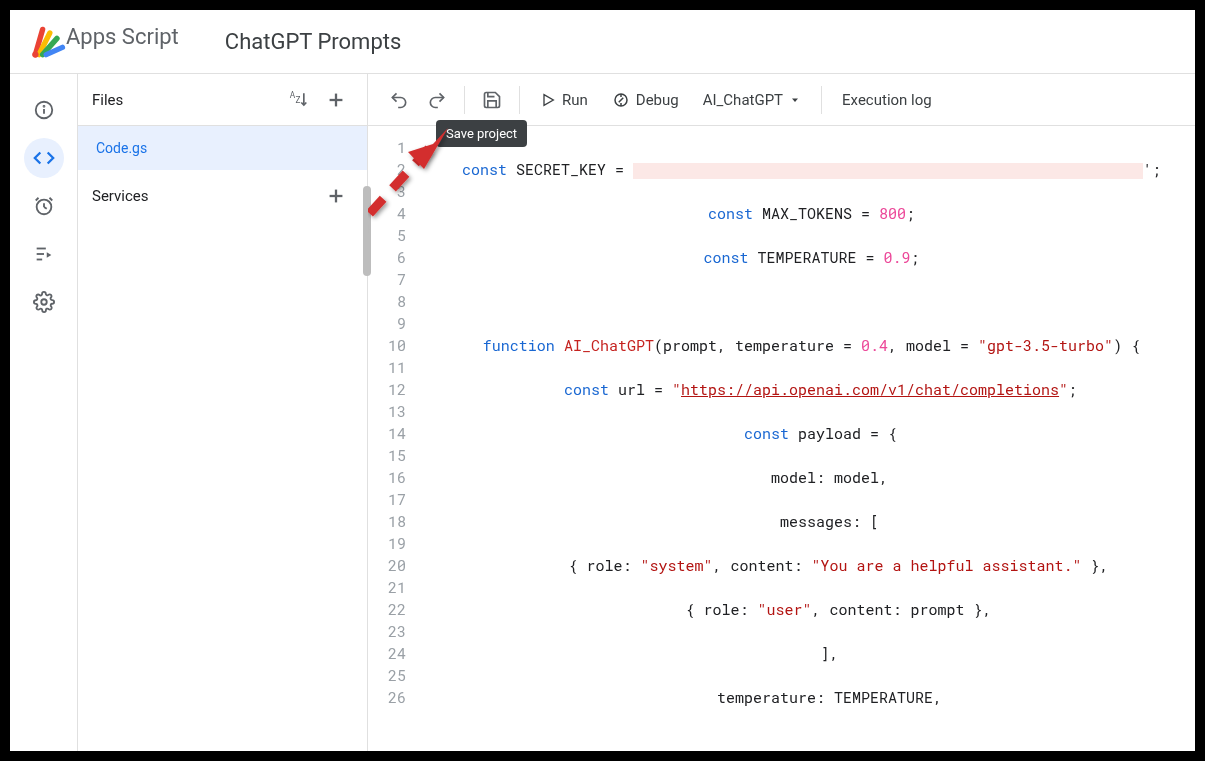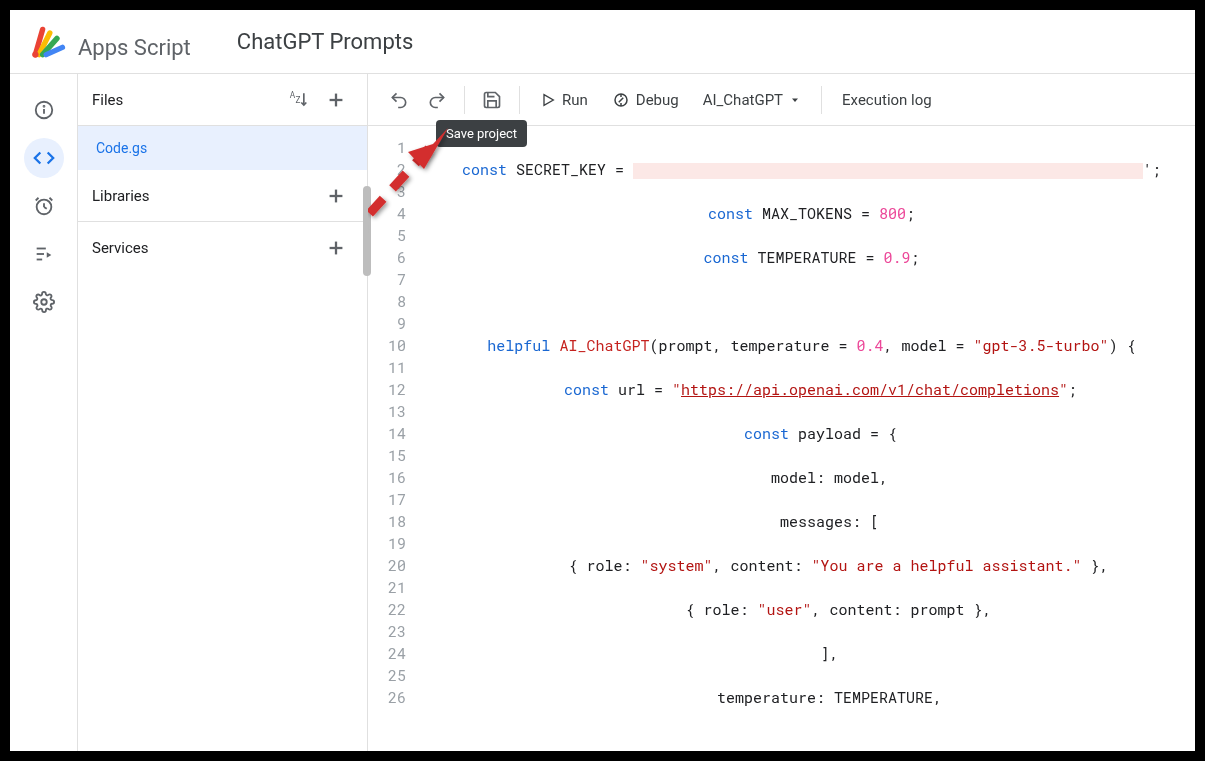--- a/index.html
+++ b/index.html
@@ -19,22 +19,21 @@
   .header {
     display: flex;
     align-items: center;
     height: 64px;
     padding: 0 20px;
     border-bottom: 1px solid #e0e0e0;
     gap: 16px;
   }
   .logo {
     display: flex;
-    align-items: flex-end;
-    gap: 12px;
+    align-items: flex-start;
   }
   .logo-img {
     width: 36px;
     height: 36px;
   }
   .apps-script-label {
     font-size: 22px;
     color: #5f6368;
   }
   .project-title {
@@ -300,29 +299,20 @@
           <div class="icon-btn">
             <svg width="22" height="22" viewBox="0 0 24 24" stroke="currentColor" stroke-width="2.5">
                 <line x1="12" y1="5" x2="12" y2="19"></line>
                 <line x1="5" y1="12" x2="19" y2="12"></line>
               </svg>
           </div>
         </div>
       </div>
       <div class="file-item">
         <span>Code.gs</span>
-      </div>
-      <div class="section-head">
-        <span>Libraries</span>
-        <div class="icon-btn">
-          <svg width="22" height="22" viewBox="0 0 24 24" stroke="currentColor" stroke-width="2.5">
-              <line x1="12" y1="5" x2="12" y2="19"></line>
-              <line x1="5" y1="12" x2="19" y2="12"></line>
-            </svg>
-        </div>
       </div>
       <div class="section-head" style="border-bottom:none;">
         <span>Services</span>
         <div class="icon-btn">
           <svg width="22" height="22" viewBox="0 0 24 24" stroke="currentColor" stroke-width="2.5">
               <line x1="12" y1="5" x2="12" y2="19"></line>
               <line x1="5" y1="12" x2="19" y2="12"></line>
             </svg>
         </div>
       </div>
@@ -415,21 +405,21 @@
             <div>23</div>
             <div>24</div>
             <div>25</div>
             <div>26</div>
         </div>
         <div class="code">
 <div class="code-line"><span class="kw">const</span> <span class="var">SECRET_KEY</span> = <span class="redact"></span>';</div>
 <div class="code-line"><span class="kw">const</span> <span class="var">MAX_TOKENS</span> = <span class="num">800</span>;</div>
 <div class="code-line"><span class="kw">const</span> <span class="var">TEMPERATURE</span> = <span class="num">0.9</span>;</div>
 <div class="code-line"></div>
-<div class="code-line"><span class="kw">helpful</span> <span class="fn">AI_ChatGPT</span>(<span class="var">prompt</span>, <span class="var">temperature</span> = <span class="num">0.4</span>, <span class="var">model</span> = <span class="str">"<span>gpt-3.5-turbo</span>"</span>) {</div>
+<div class="code-line"><span class="kw">function</span> <span class="fn">AI_ChatGPT</span>(<span class="var">prompt</span>, <span class="var">temperature</span> = <span class="num">0.4</span>, <span class="var">model</span> = <span class="str">"<span>gpt-3.5-turbo</span>"</span>) {</div>
 <div class="code-line">  <span class="kw">const</span> <span class="var">url</span> = <span class="str">"<span class="url">https://api.openai.com/v1/chat/completions</span>"</span>;</div>
 <div class="code-line">  <span class="kw">const</span> <span class="var">payload</span> = {</div>
 <div class="code-line">    <span class="var">model</span>: <span class="var">model</span>,</div>
 <div class="code-line">    <span class="var">messages</span>: [</div>
 <div class="code-line">      { <span class="var">role</span>: <span class="str">"system"</span>, <span class="var">content</span>: <span class="str">"<span>You are a helpful assistant.</span>"</span> },</div>
 <div class="code-line">      { <span class="var">role</span>: <span class="str">"user"</span>, <span class="var">content</span>: <span class="var">prompt</span> },</div>
 <div class="code-line hl-row">    ],</div>
 <div class="code-line">    <span class="var">temperature</span>: <span class="var">TEMPERATURE</span>,</div>
 
 

